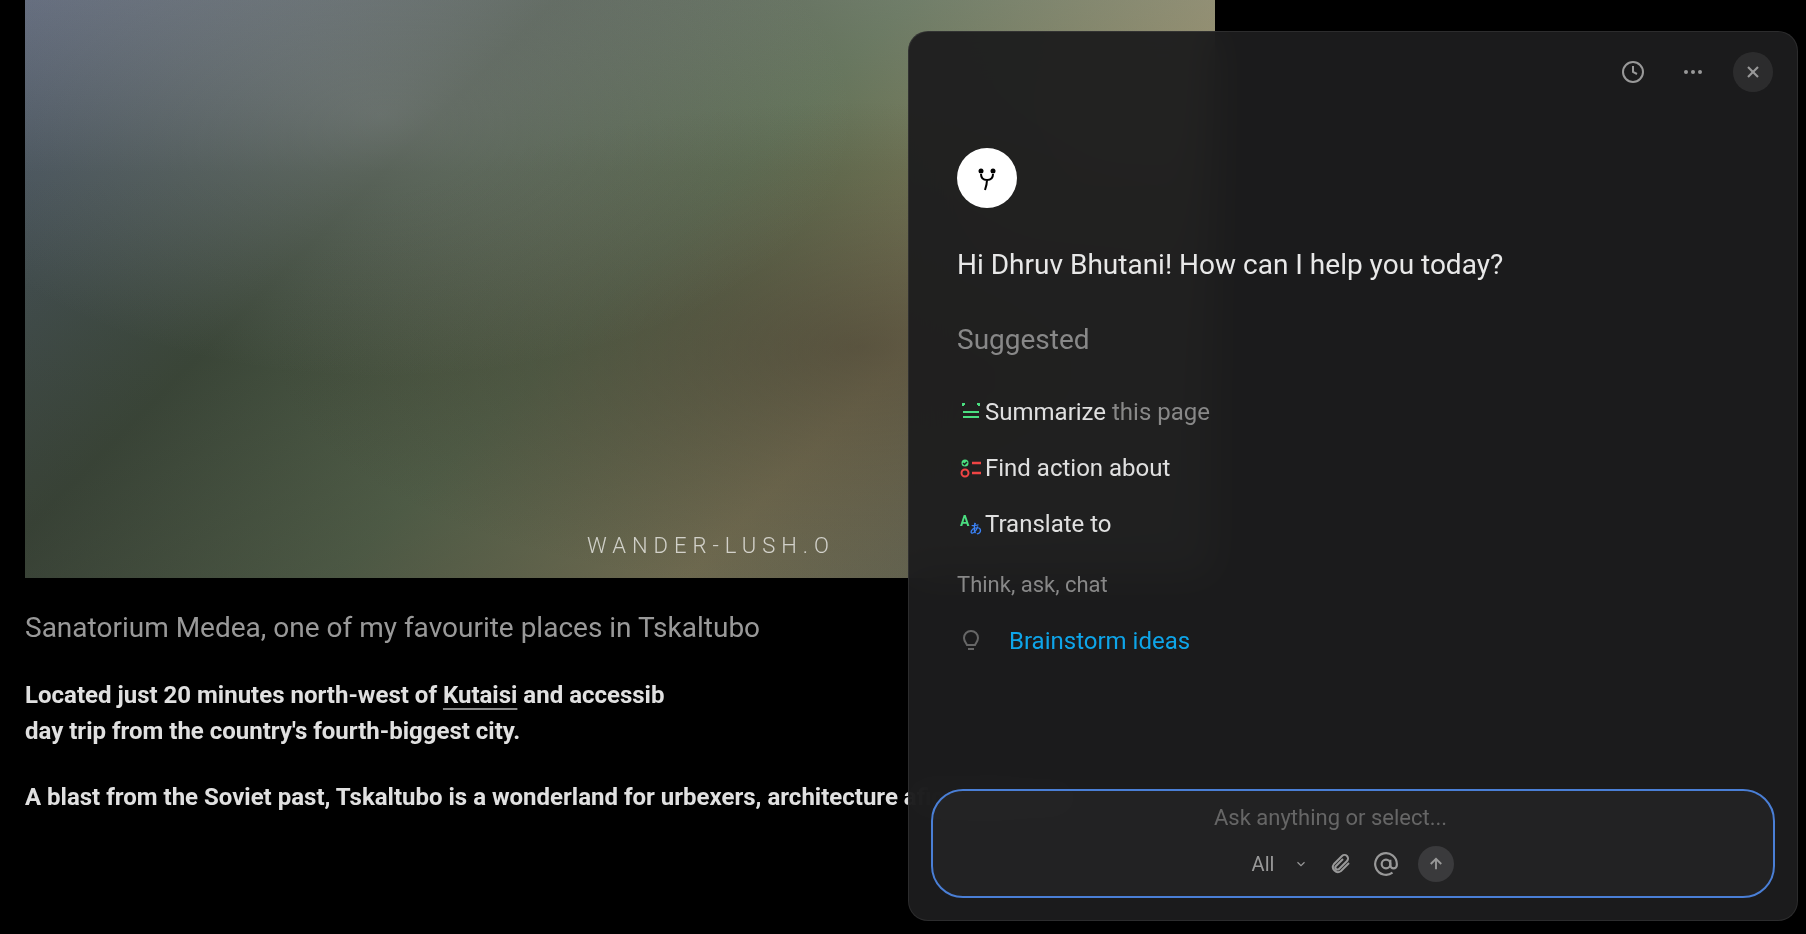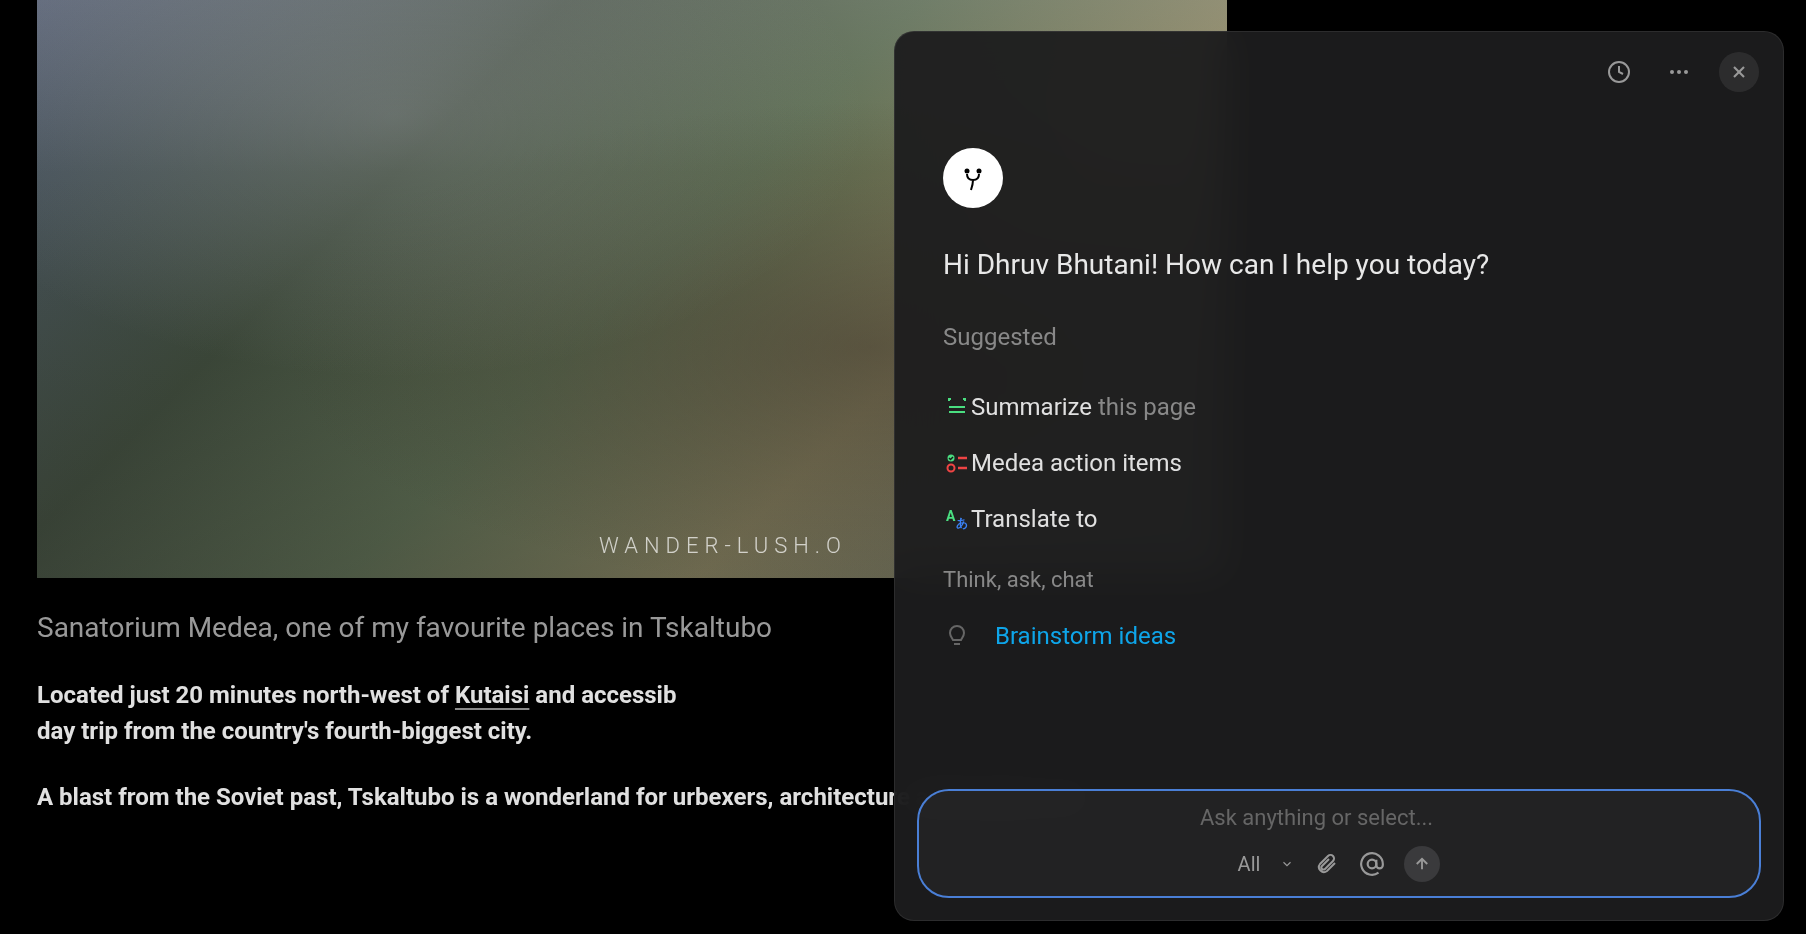--- a/index.html
+++ b/index.html
@@ -13,21 +13,20 @@
       width: 1806px;
       height: 934px;
       overflow: hidden;
       position: relative;
     }
     .article-content {
       position: absolute;
       left: 25px;
       top: 0;
       width: 1190px;
-      margin-left: 12px;
     }
     .article-image {
       width: 100%;
       height: 578px;
       background: linear-gradient(135deg, #4a5568 0%, #3d4a3a 30%, #5a6b4f 50%, #8b8560 70%, #6b7263 100%);
       position: relative;
       overflow: hidden;
     }
     .image-overlay {
       position: absolute;
@@ -59,21 +58,21 @@
       line-height: 1.5;
       font-weight: bold;
     }
     .link {
       text-decoration: underline;
       text-decoration-color: #888;
       text-underline-offset: 5px;
     }
     .ai-panel {
       position: absolute;
-      right: 22px;
+      right: 8px;
       top: 31px;
       width: 890px;
       height: 890px;
       background: rgba(28, 28, 30, 0.95);
       border-radius: 20px;
       backdrop-filter: blur(20px);
       border: 1px solid rgba(255,255,255,0.08);
       display: flex;
       flex-direction: column;
     }
@@ -114,21 +113,21 @@
       font-size: 32px;
     }
     .greeting {
       color: #e8e8e8;
       font-size: 28px;
       margin-top: 40px;
       font-weight: 400;
     }
     .section-label {
       color: #888;
-      font-size: 24px;
+      font-size: 28px;
       margin-top: 42px;
     }
     .suggestion-list {
       margin-top: 28px;
     }
     .suggestion-item {
       display: flex;
       align-items: center;
       padding: 14px 0;
       cursor: pointer;
@@ -282,21 +281,21 @@
       <div class="suggestion-item">
         <div class="suggestion-icon">
           <svg width="28" height="28" viewBox="0 0 28 28">
             <circle cx="8" cy="9" r="3.5" fill="#4ade80"></circle>
             <path d="M 6 9 L 7.5 10.5 L 10 8" stroke="#1a1a1a" stroke-width="1.5" fill="none"></path>
             <line x1="15" y1="9" x2="24" y2="9" stroke="#ef4444" stroke-width="2.5"></line>
             <circle cx="8" cy="19" r="3.5" fill="none" stroke="#ef4444" stroke-width="2"></circle>
             <line x1="15" y1="19" x2="24" y2="19" stroke="#ef4444" stroke-width="2.5"></line>
           </svg>
         </div>
-        <span>Medea action items</span>
+        <span>Find action about</span>
       </div>
 
       <div class="suggestion-item">
         <div class="suggestion-icon">
           <svg width="28" height="28" viewBox="0 0 28 28">
             <text x="3" y="16" font-size="14" fill="#4ade80" font-weight="bold">A</text>
             <text x="13" y="22" font-size="12" fill="#3b82f6" font-weight="bold">あ</text>
           </svg>
         </div>
         <span>Translate to</span>

